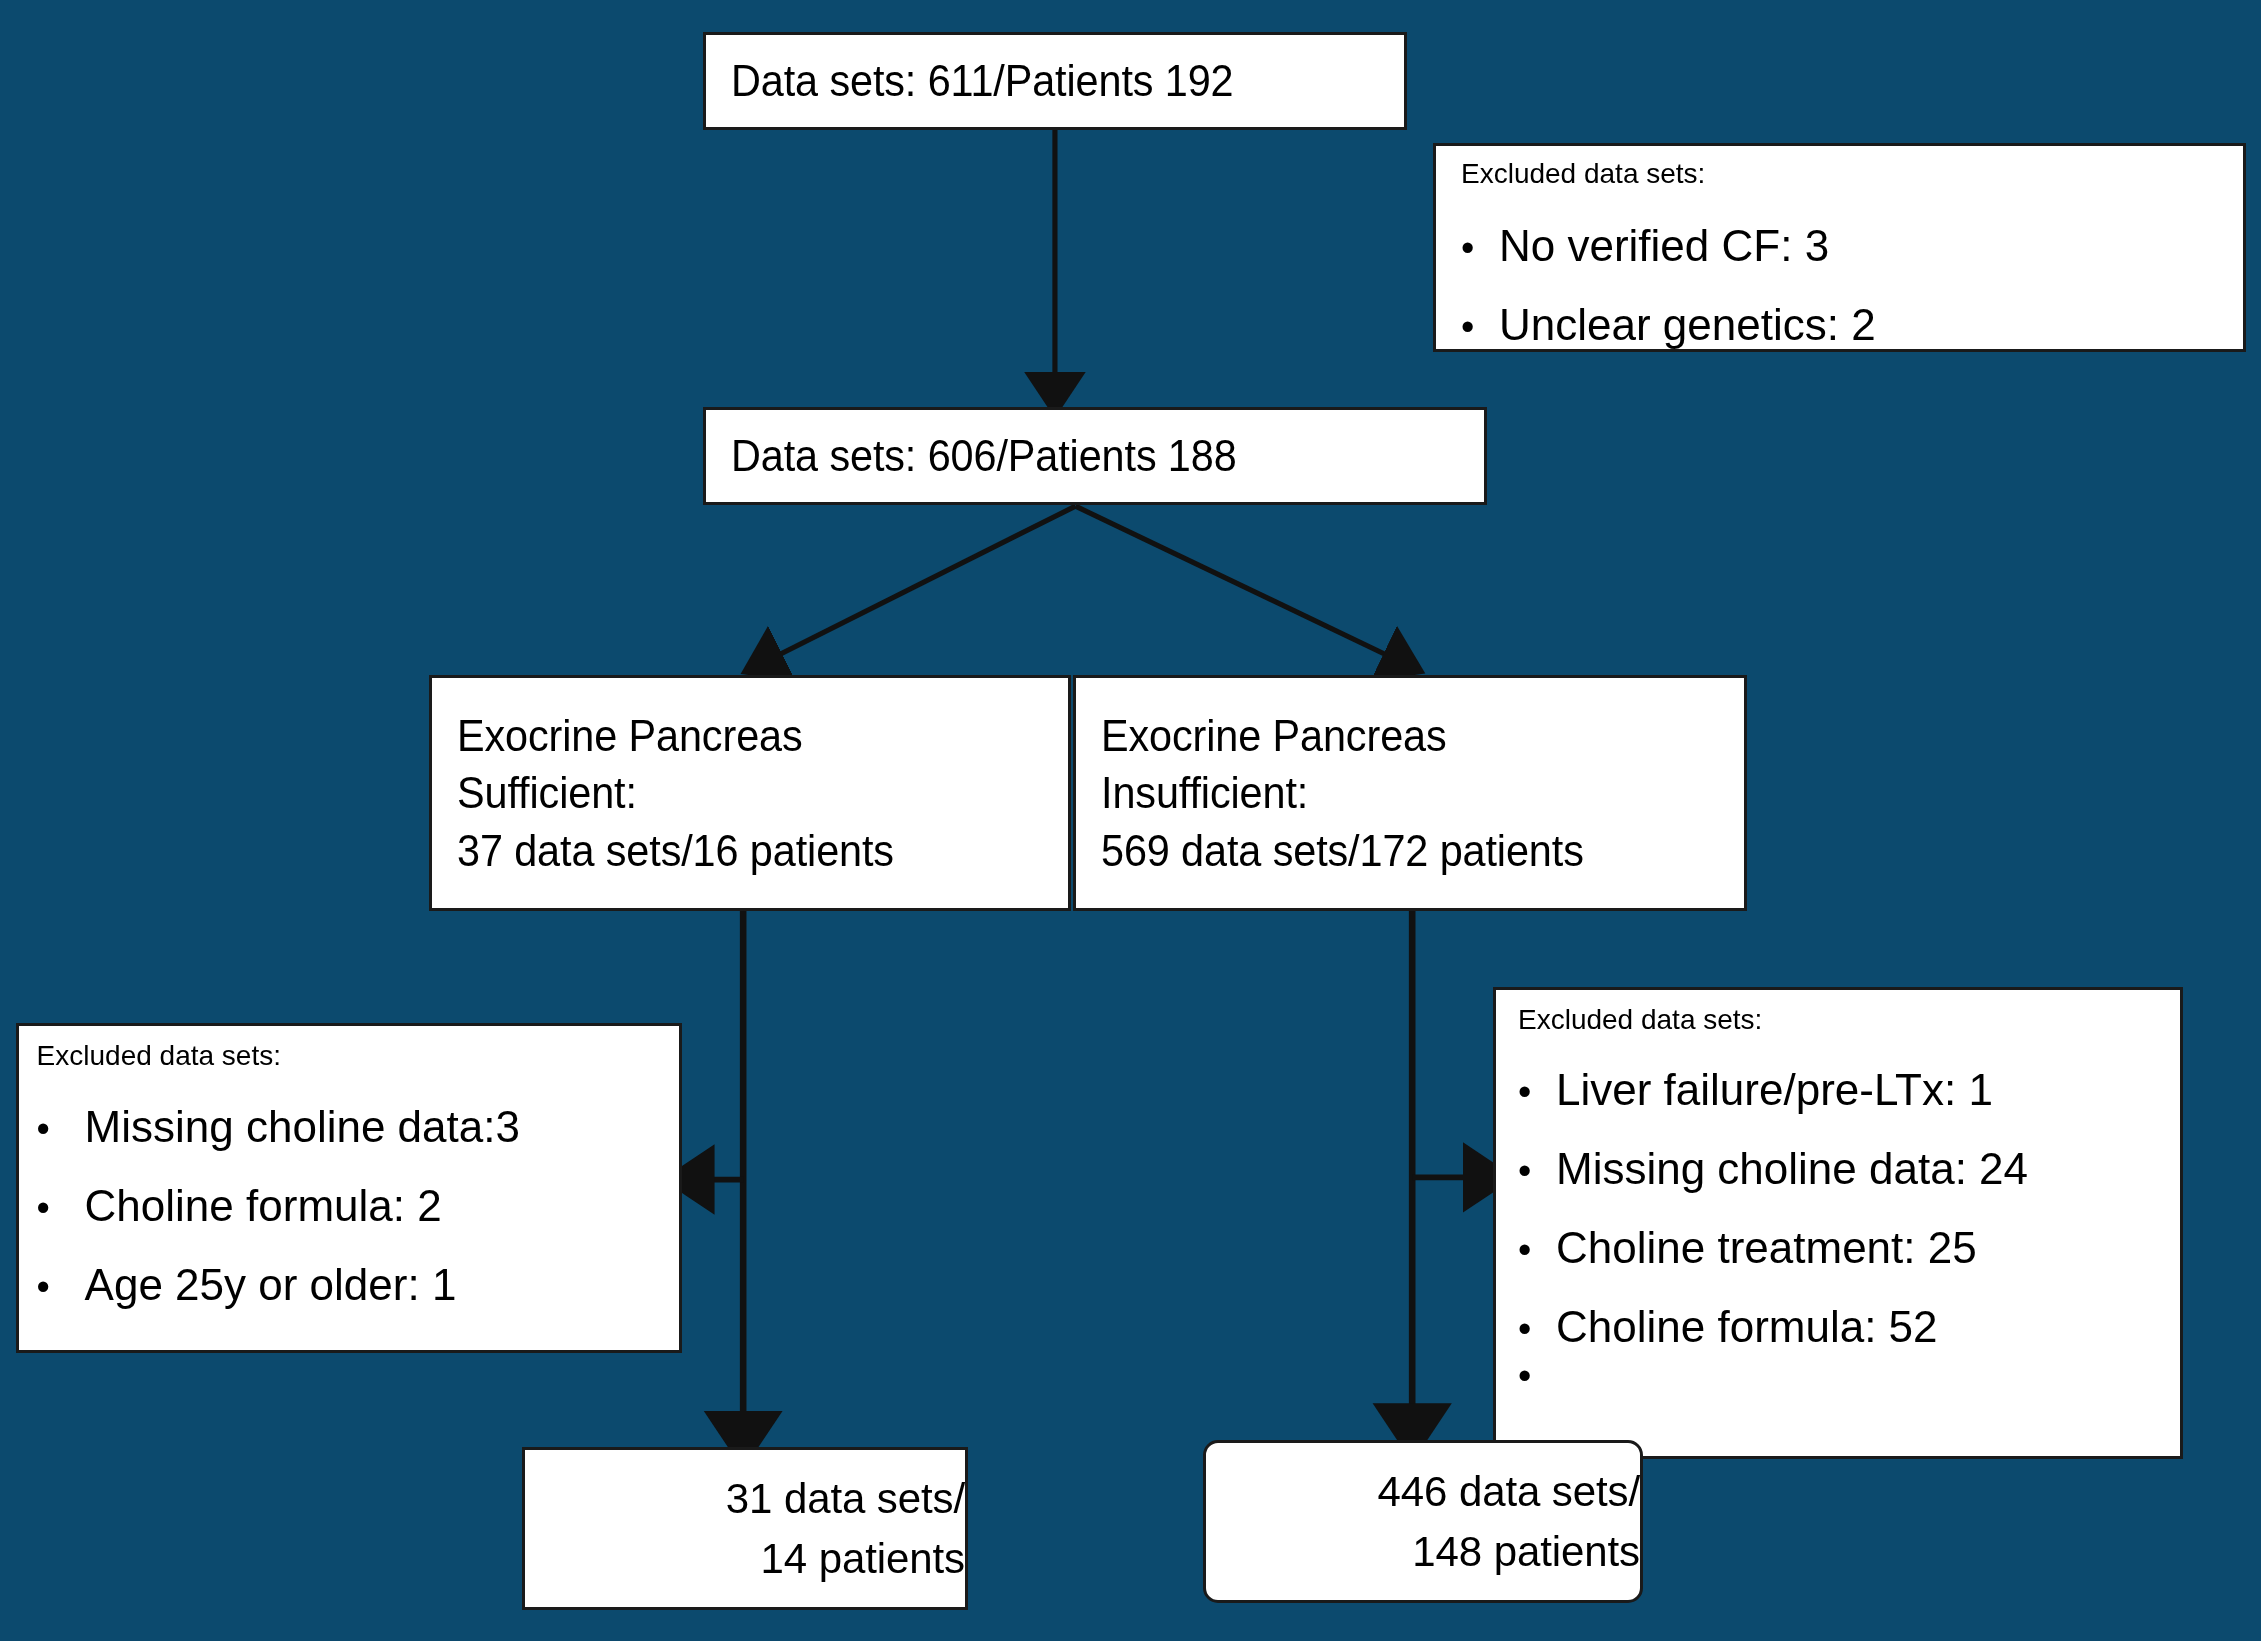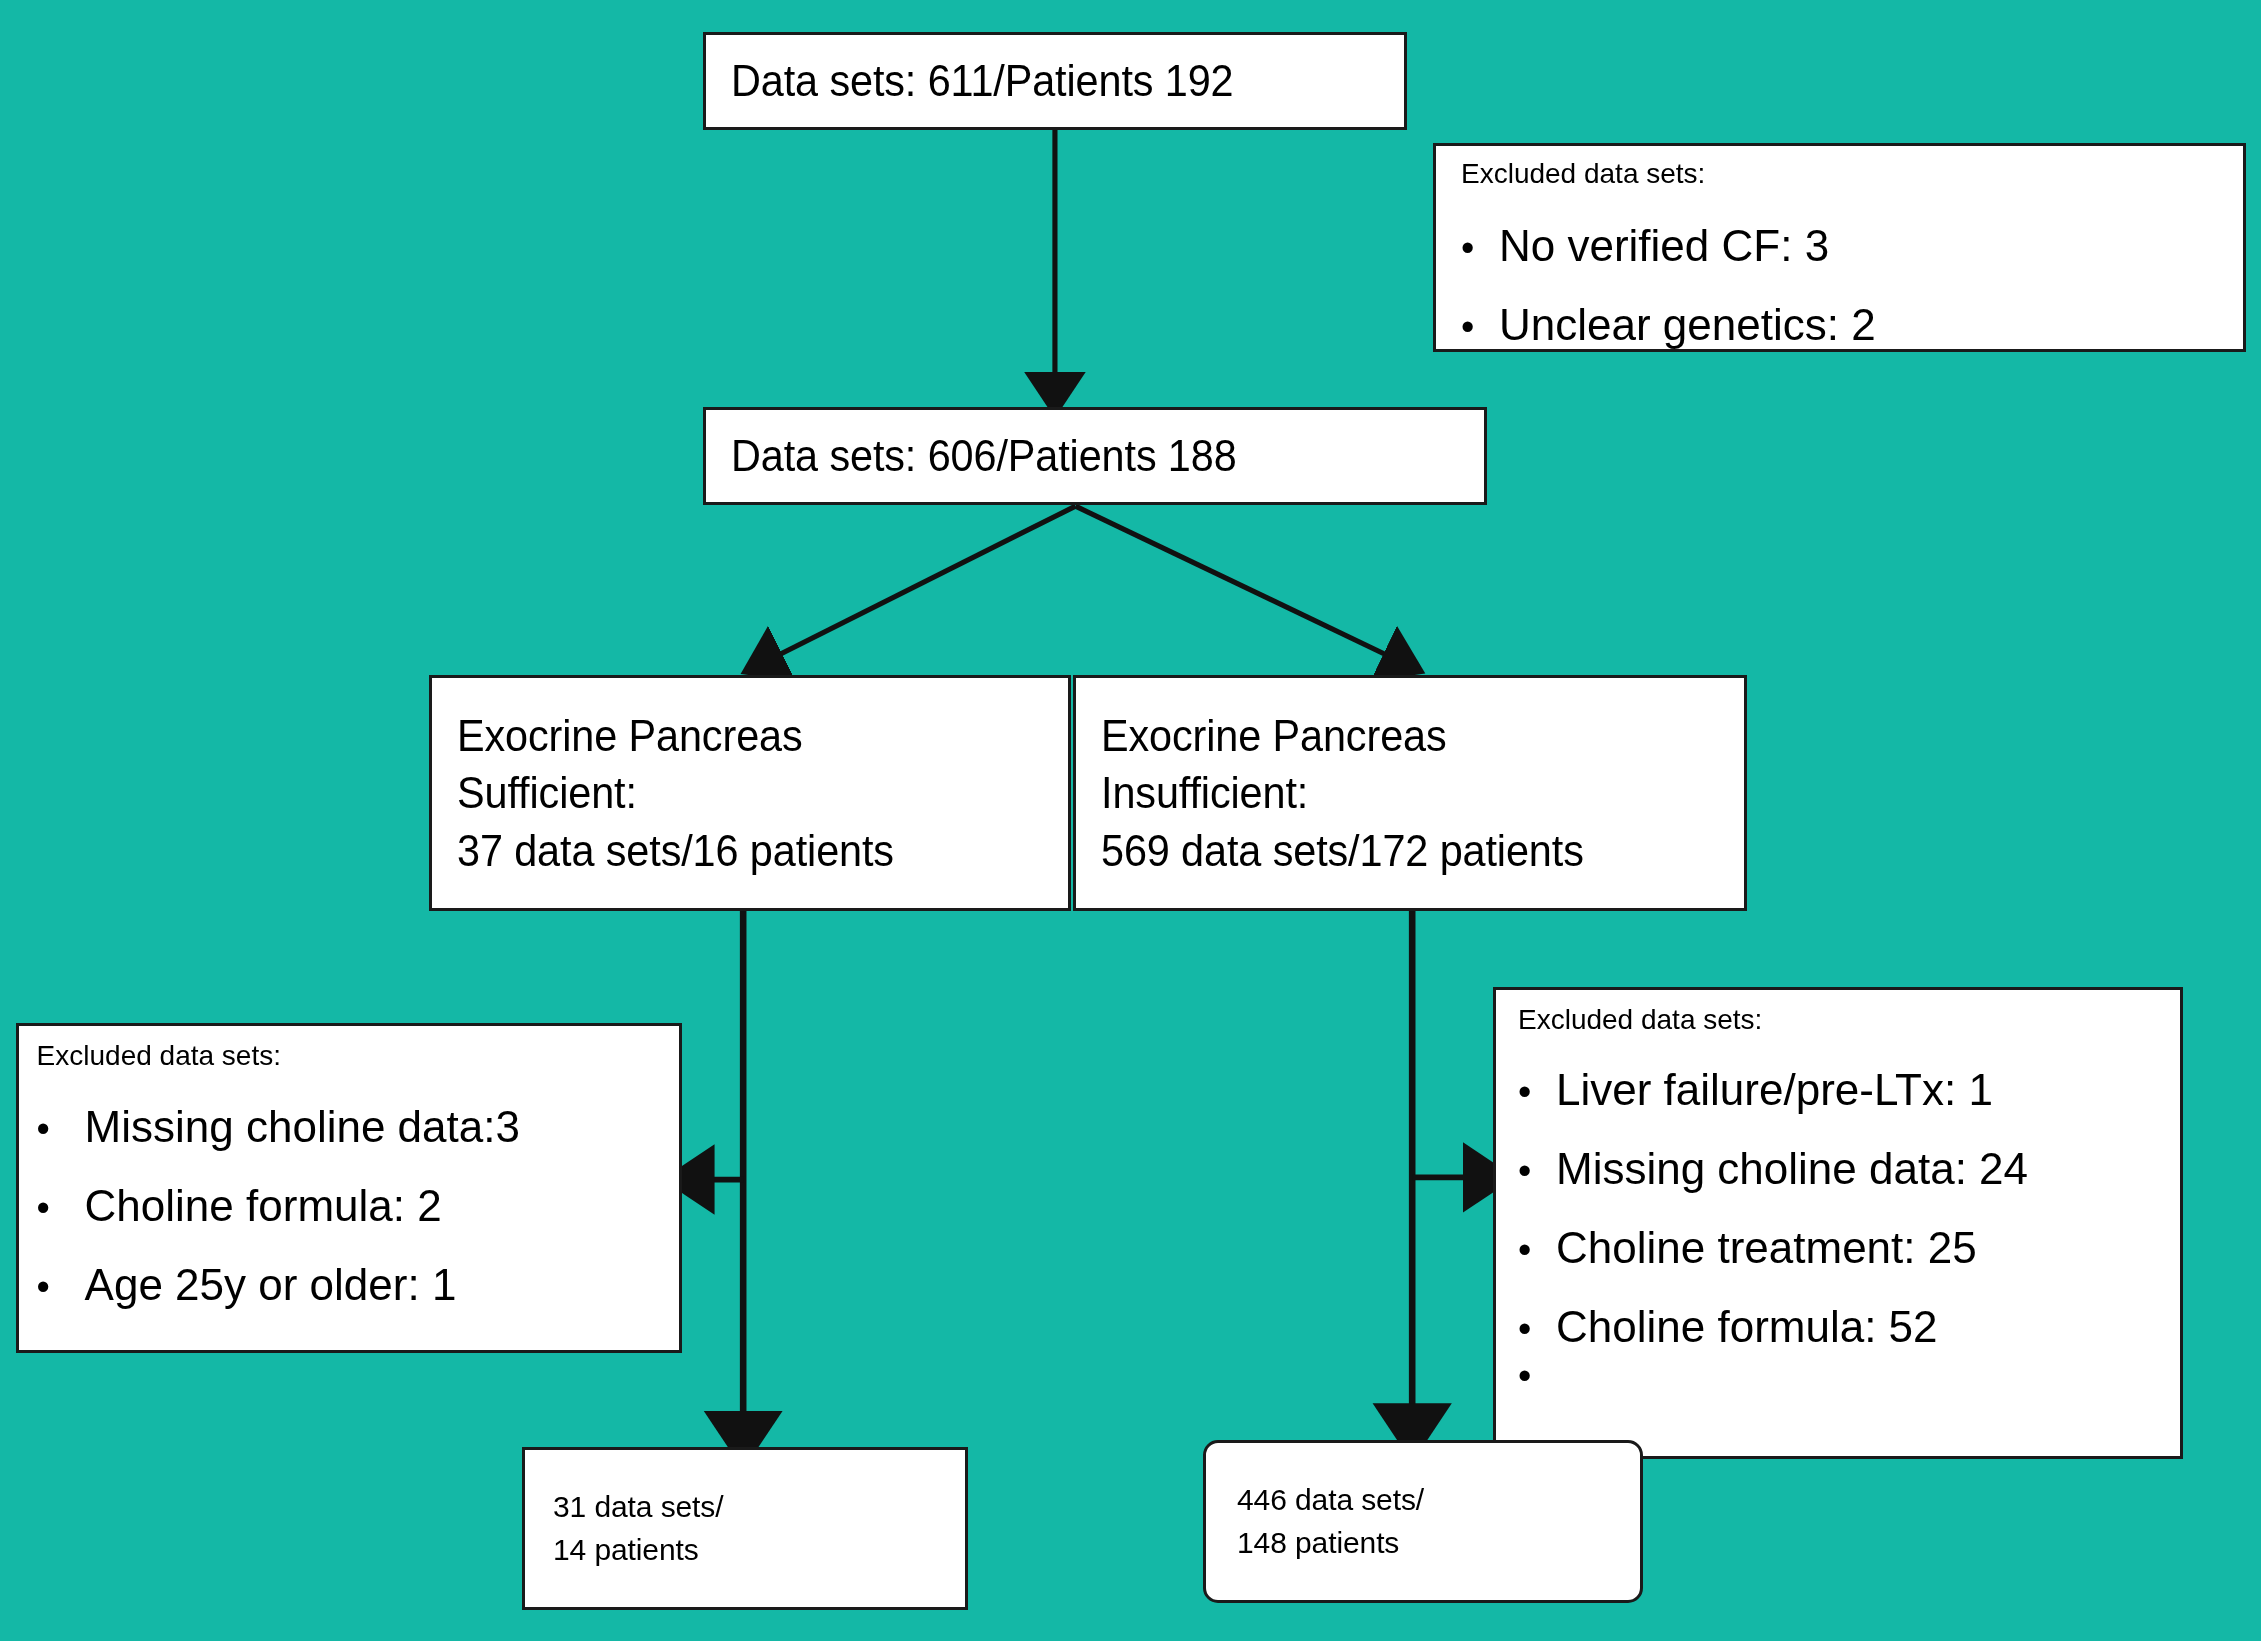--- a/index.html
+++ b/index.html
@@ -4,21 +4,21 @@
 <style>
   html, body {
     margin: 0;
     padding: 0;
     background: #ffffff;
   }
   #canvas {
     position: relative;
     width: 2261px;
     height: 1641px;
-    background: #14b8a6;
+    background: #0c4a6e;
     font-family: "Liberation Sans", sans-serif;
     color: #000000;
     overflow: hidden;
   }
   #connectors {
     position: absolute;
     left: 0;
     top: 0;
     width: 2261px;
     height: 1641px;
@@ -106,22 +106,23 @@
     left: 522px; top: 1447px; width: 446px; height: 163px;
     padding-left: 28px;
   }
   #node-result-right {
     left: 1203px; top: 1440px; width: 440px; height: 163px;
     padding-left: 31px;
     border-radius: 15px;
   }
   
   .wide .line {
-    font-size: 30px;
+    font-size: 42px;
     line-height: 1.42;
+    text-align: right;
   }
   #node-excluded-left .bullet-list li .bullet { width: 48px; }
   #node-excluded-left .title { margin-bottom: 4.4px; }
   #node-excluded-right .title { margin-bottom: 2.9px; }
   #node-excluded-top .title { margin-bottom: 4.4px; }
   .title { font-size: 28px; line-height: 1.3; white-space: nowrap; }
 </style>
 </head>
 <body>
 

